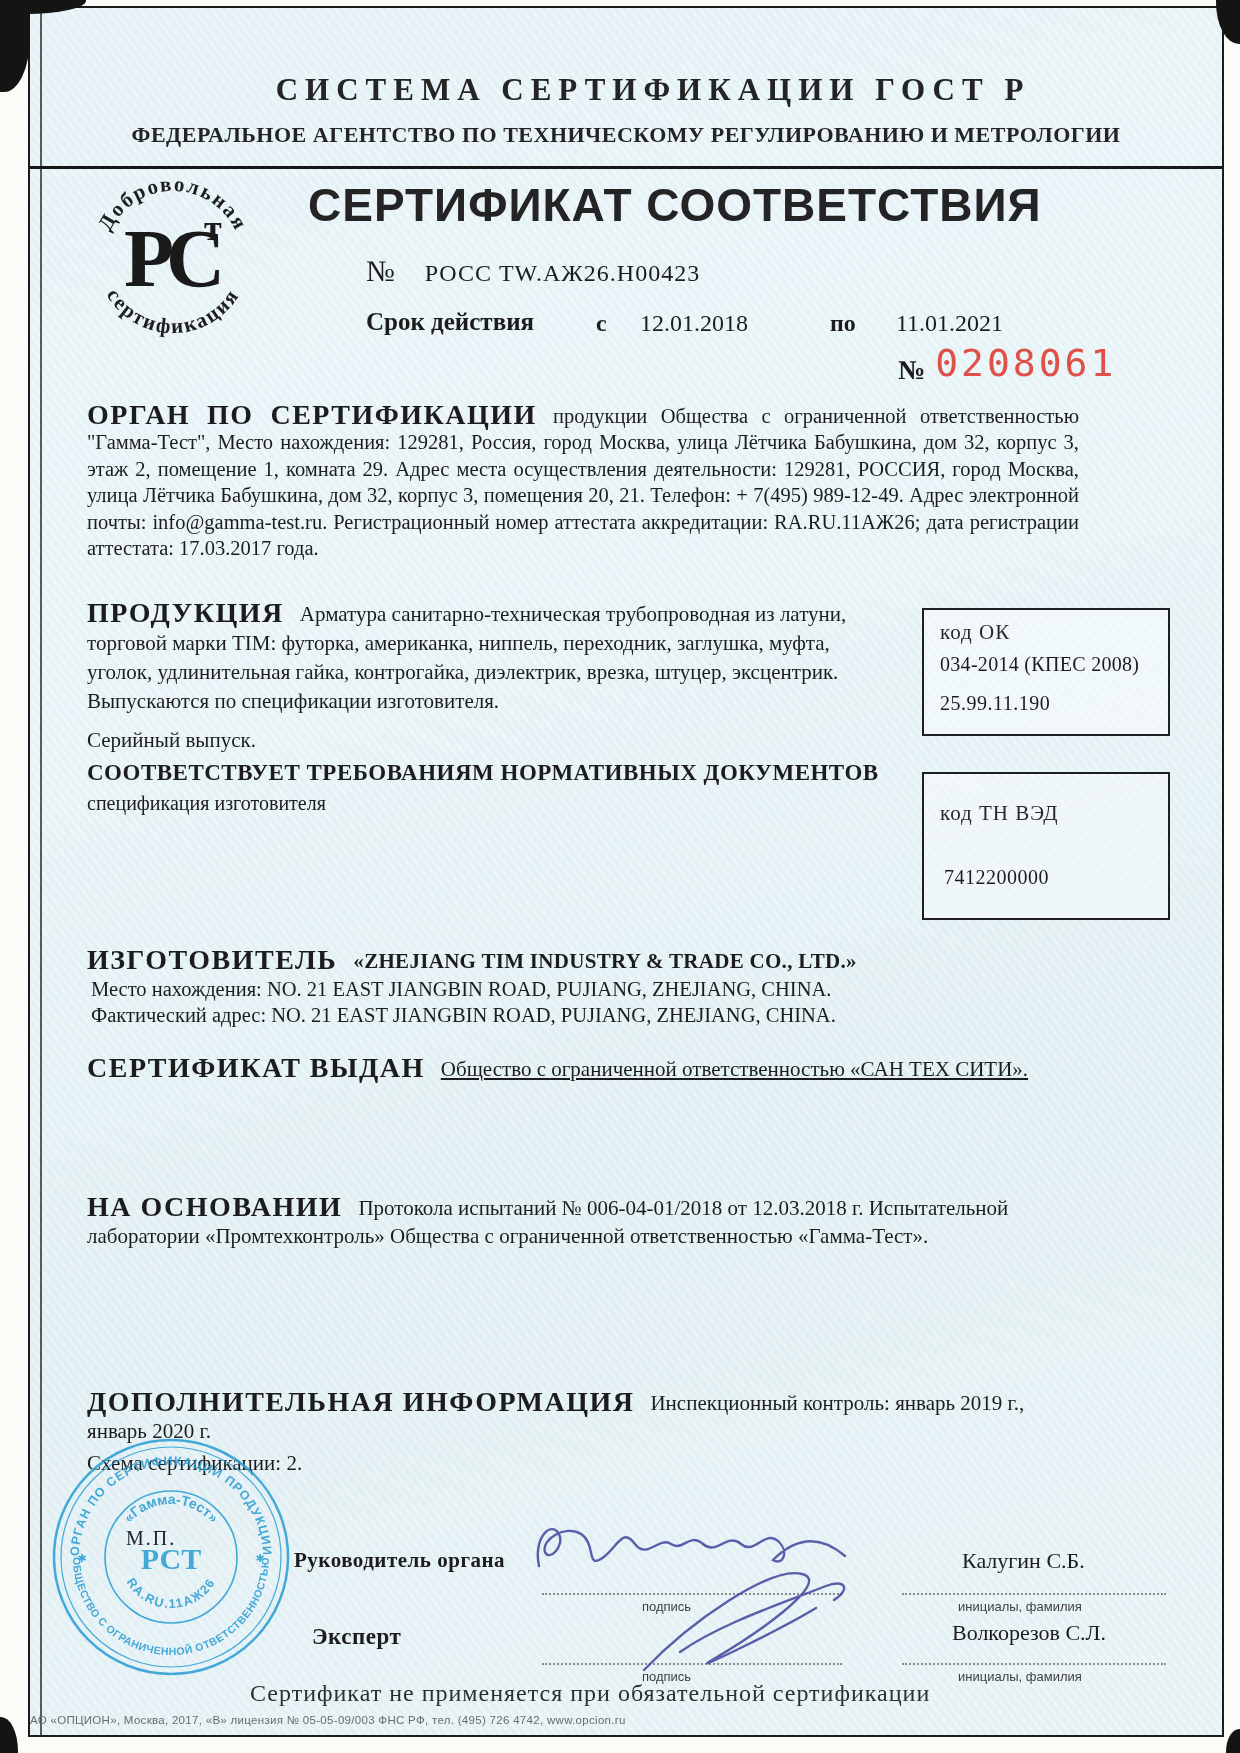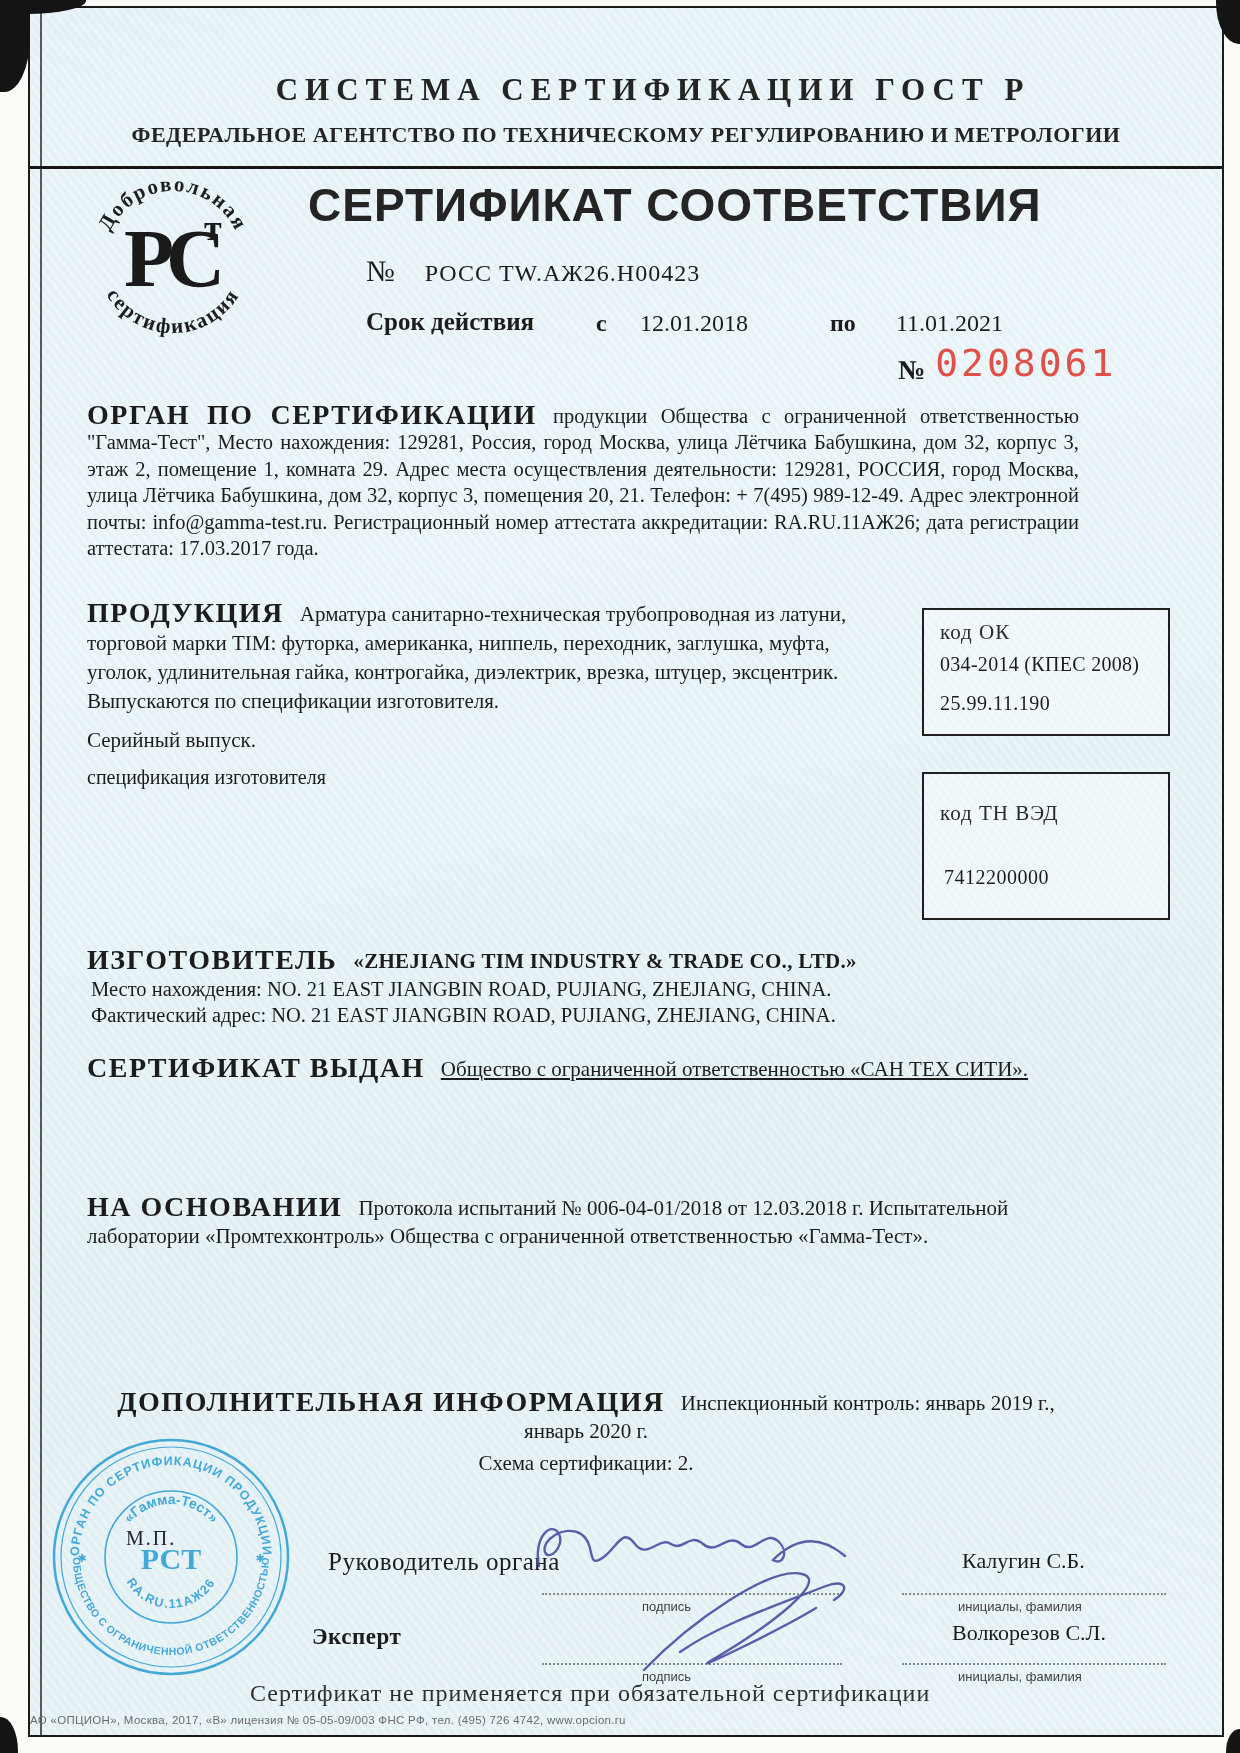--- a/index.html
+++ b/index.html
@@ -71,27 +71,27 @@
 
   .sec-manu { top:938px; width:960px; font-size:20.5px; line-height:26px; }
   .manu-name { font-size:21px; font-weight:600; letter-spacing:.3px; }
   .sec-manu .pre { margin-top:2px; padding-left:4px; }
 
   .sec-issued { top:1046px; width:990px; font-size:21px; line-height:27px; }
   .issued-name { font-size:21px;text-decoration:underline; }
   .sec-issued .pre { margin-top:2px; }
 
   .sec-basis { top:1164px; width:998px; font-size:21px; line-height:28px; }
-  .sec-add { top:1380px; width:998px; font-size:21px; line-height:28px;text-align:center; }
+  .sec-add { top:1380px; width:998px; font-size:21px; line-height:28px; }
   .scheme { margin-top:4px; }
 
   .stamp-svg { position:absolute; left:16px; top:1424px; opacity:.88; z-index:2; }
   .mp { position:absolute; left:96px; top:1519px; font-size:20px; color:#23232e; z-index:1; letter-spacing:2px;text-align:center; }
 
-  .sig-role1 { position:absolute; left:298px; top:1540px; font-size:25px; font-weight:normal; letter-spacing:.5px; }
+  .sig-role1 { position:absolute; left:264px; top:1540px; font-size:21px; font-weight:bold; letter-spacing:.5px; }
   .sig-role2 { position:absolute; left:282px; top:1616px; font-size:23px; font-weight:bold; letter-spacing:.5px; }
   .sigline { position:absolute; border-top:2px dotted #8a8a8a; height:0; }
   .sigline1 { left:512px; top:1585px; width:300px; }
   .sigline2 { left:512px; top:1655px; width:300px; }
   .nameline1 { left:872px; top:1585px; width:264px; }
   .nameline2 { left:872px; top:1655px; width:264px; }
   .cap { position:absolute; font-family:"Liberation Sans", sans-serif; font-size:13px; color:#3f3f3f; }
   .cap-sign1 { left:612px; top:1591px; }
   .cap-name1 { left:928px; top:1591px; }
   .cap-sign2 { left:612px; top:1661px; }
@@ -161,20 +161,21 @@
       <span class="prod-serial" style="display:block;">Серийный выпуск.</span>
     </p>
 
     <div class="box box-ok">
       <div class="box-label">код ОК</div>
       <div class="box-line1">034-2014 (КПЕС 2008)</div>
       <div class="box-line2">25.99.11.190</div>
     </div>
 
     <div class="sec sec-comp">
+      <div class="sh2">СООТВЕТСТВУЕТ ТРЕБОВАНИЯМ НОРМАТИВНЫХ ДОКУМЕНТОВ</div>
       <div class="comp-body">спецификация изготовителя</div>
     </div>
 
     <div class="box box-tnved">
       <div class="box-label">код ТН ВЭД</div>
       <div class="box-value">7412200000</div>
     </div>
 
     <div class="sec sec-manu">
       <div><span class="sh">ИЗГОТОВИТЕЛЬ</span><span class="manu-name">«ZHEJIANG TIM INDUSTRY &amp; TRADE CO., LTD.»</span></div>

